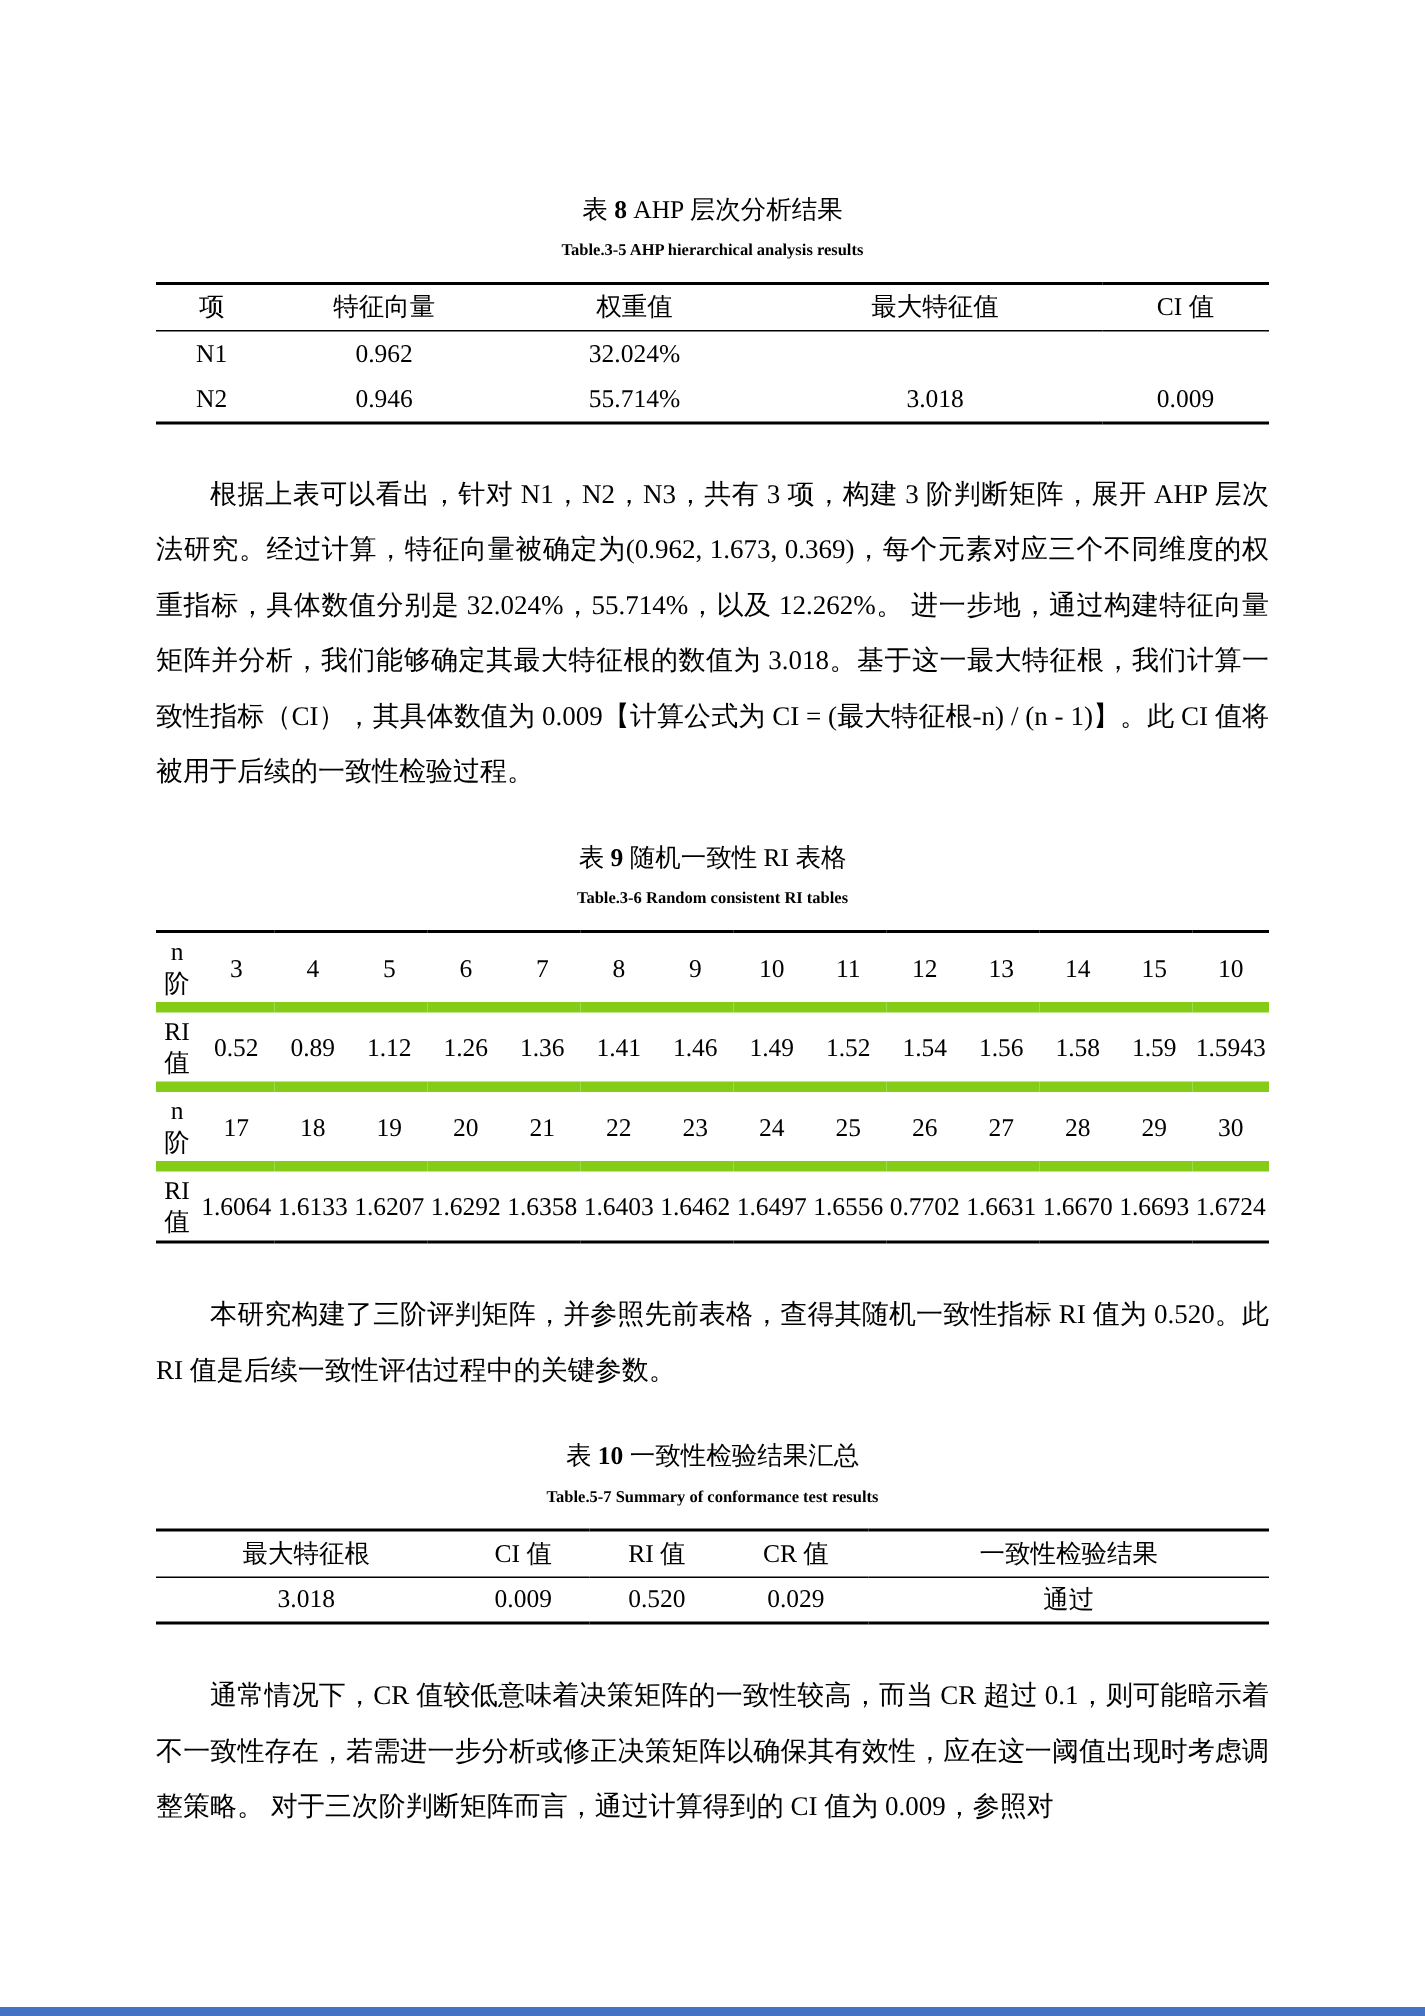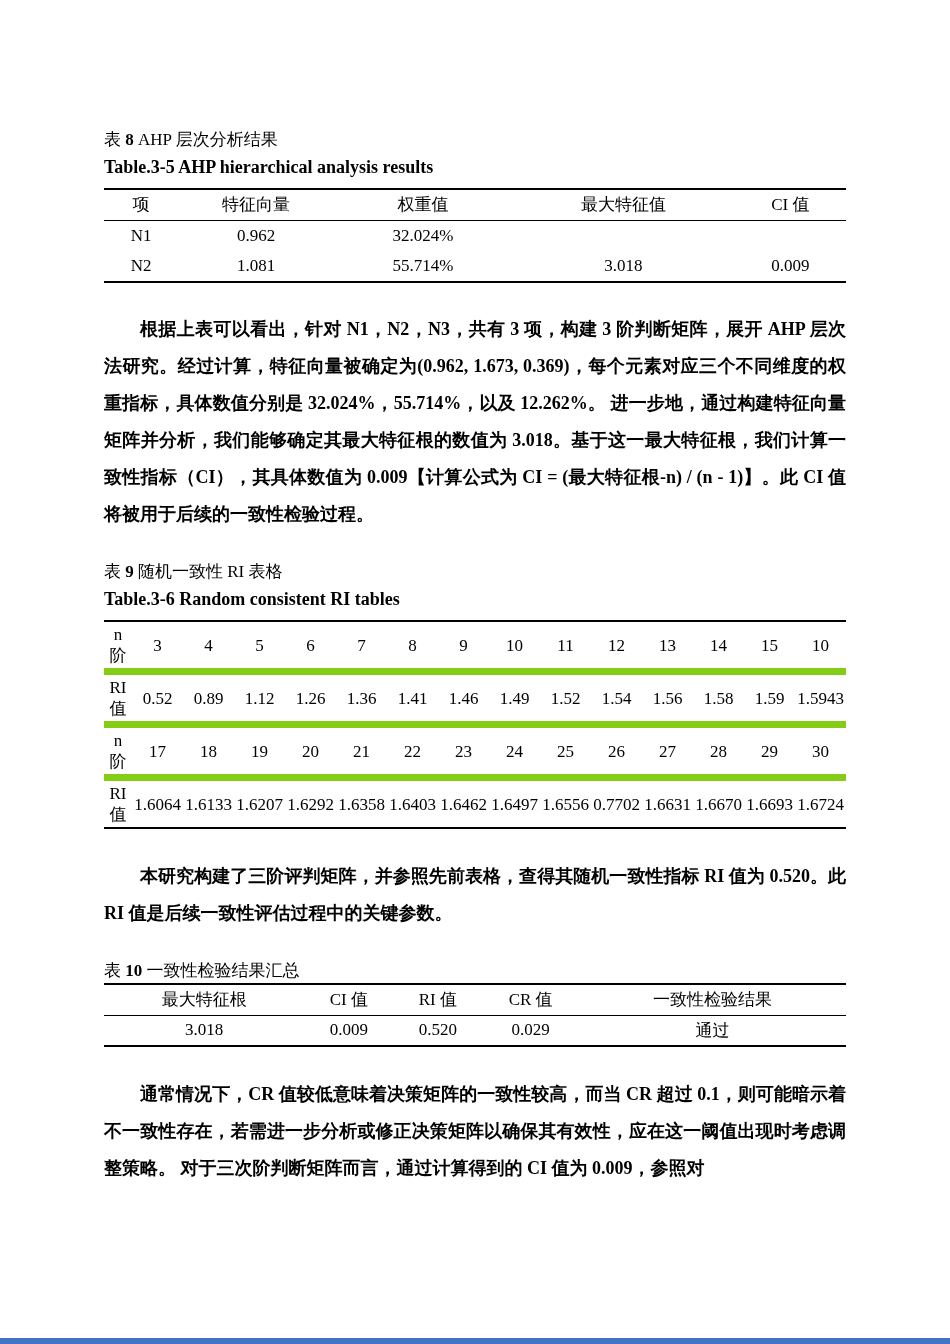--- a/index.html
+++ b/index.html
@@ -3,44 +3,44 @@
 <meta charset="utf-8">
 <style>
   * { margin:0; padding:0; box-sizing:border-box; }
   html,body { background:#ffffff; }
   body {
     width:950px; height:1344px; position:relative; overflow:hidden;
     font-family:"Liberation Serif","DejaVu Serif",serif; color:#000;
   }
   .content { position:absolute; left:104px; top:0; width:742px; padding-top:128px; }
 
-  .cap-cn { text-align:left; font-size:17px; font-weight:normal; line-height:24px; margin-top:27px; }
+  .cap-cn { text-align:center; font-size:17px; font-weight:normal; line-height:24px; margin-top:27px; }
   .cap-cn.first { margin-top:0; }
   .cap-cn .num { font-weight:bold; }
-  .cap-en { text-align:left; font-size:18px; font-weight:bold; line-height:24px; margin:3px 0 9px 0; }
+  .cap-en { text-align:center; font-size:11px; font-weight:bold; line-height:24px; margin:3px 0 9px 0; }
 
   table.tbl {
     width:100%; border-collapse:collapse; table-layout:fixed;
     border-top:2px solid #000; border-bottom:2px solid #000;
     font-size:17px;
   }
   table.tbl th, table.tbl td {
     text-align:center; vertical-align:middle; font-weight:normal; padding:3px 2px;
   }
   table.t8 th, table.t8 td, table.t10 th, table.t10 td { height:31px; }
   table.t8 thead tr, table.t10 thead tr { border-bottom:1px solid #000; }
 
   table.t9 td {
     word-break:break-all; line-height:21px; height:38px; padding:2px 1px; font-size:17px;
   }
   table.t9 tbody tr { border-bottom:7px solid #84cc16; }
   table.t9 tbody tr:last-child { border-bottom:none; }
 
   .para {
-    font-size:18px; line-height:37px; text-align:justify; text-indent:2em; margin-top:29px;font-weight:bold;
+    font-size:18px; line-height:37px; text-align:justify; text-indent:2em; margin-top:29px;
   }
   .para.p1 { margin-top:28px; }
 
   .bottom-bar {
     position:absolute; left:0; bottom:0; width:950px; height:6px; background:#4472c4;
   }
 </style>
 </head>
 <body>
 
@@ -70,21 +70,21 @@
       <tbody>
           <tr>
             <td>N1</td>
             <td>0.962</td>
             <td>32.024%</td>
             <td></td>
             <td></td>
           </tr>
           <tr>
             <td>N2</td>
-            <td>1.081</td>
+            <td>0.946</td>
             <td>55.714%</td>
             <td>3.018</td>
             <td>0.009</td>
           </tr>
         </tbody>
     </table>
 
     <p class="para p1">根据上表可以看出，针对 N1，N2，N3，共有 3 项，构建 3 阶判断矩阵，展开 AHP 层次法研究。经过计算，特征向量被确定为(0.962, 1.673, 0.369)，每个元素对应三个不同维度的权重指标，具体数值分别是 32.024%，55.714%，以及 12.262%。 进一步地，通过构建特征向量矩阵并分析，我们能够确定其最大特征根的数值为 3.018。基于这一最大特征根，我们计算一致性指标（CI），其具体数值为 0.009【计算公式为 CI = (最大特征根-n) / (n - 1)】。此 CI 值将被用于后续的一致性检验过程。</p>
 
     <h3 class="cap-cn"><span>表 </span><span class="num">9</span><span> 随机一致性 RI 表格</span></h3>
@@ -162,20 +162,21 @@
             <td>1.6670</td>
             <td>1.6693</td>
             <td>1.6724</td>
           </tr>
         </tbody>
     </table>
 
     <p class="para">本研究构建了三阶评判矩阵，并参照先前表格，查得其随机一致性指标 RI 值为 0.520。此 RI 值是后续一致性评估过程中的关键参数。</p>
 
     <h3 class="cap-cn"><span>表 </span><span class="num">10</span><span> 一致性检验结果汇总</span></h3>
+    <h4 class="cap-en">Table.5-7 Summary of conformance test results</h4>
 
     <table class="tbl t10">
       <colgroup>
         <col style="width:27%">
           <col style="width:12%">
           <col style="width:12%">
           <col style="width:13%">
           <col style="width:36%">
       </colgroup>
       <thead>

